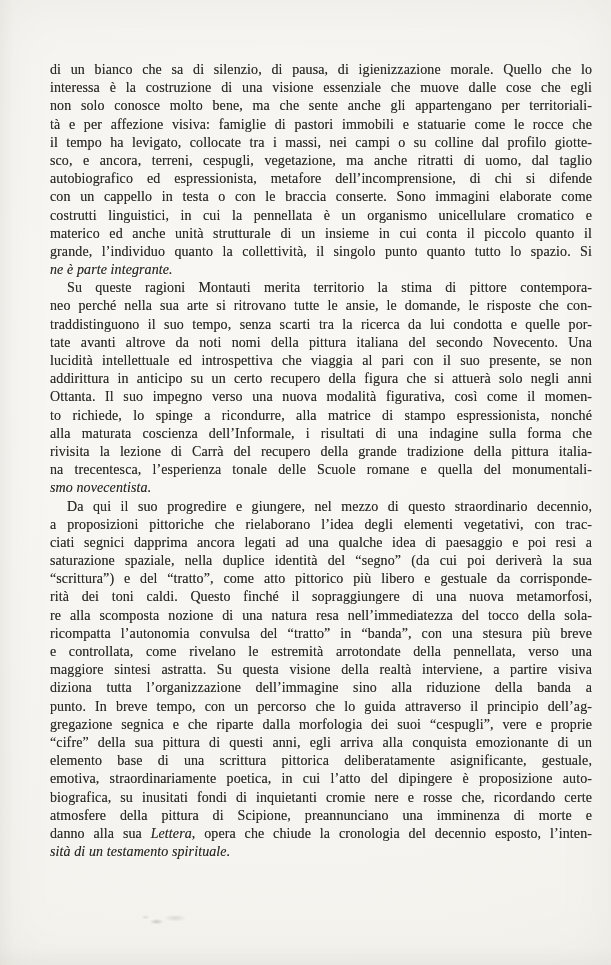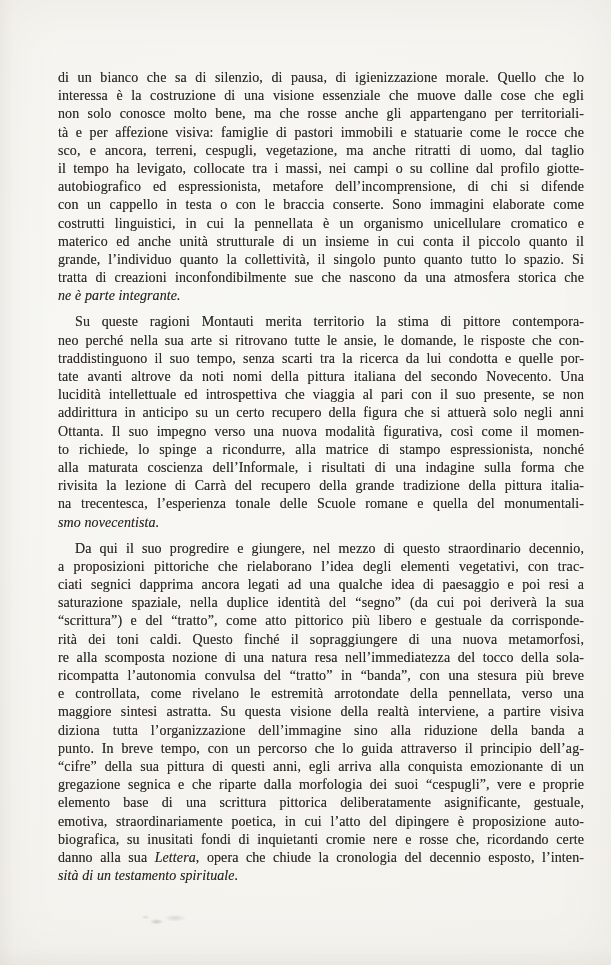--- a/index.html
+++ b/index.html
@@ -28,21 +28,21 @@
     position: absolute;
     left: 50px;
     top: 61px;
     width: 542px;
     font-size: 14px;
     line-height: 18.2px;
     color: #2e2b27;
     text-shadow: 0 0 0.5px rgba(46,43,39,0.55);
     letter-spacing: 0.1px;
   }
-  .para { margin: 8px; padding: 0; }
+  .para { margin: 0; padding: 0; }
   .ln {
     text-align: justify;
     text-align-last: justify;
     white-space: normal;
     height: 18.2px;
     overflow: visible;
   }
   .ln.last { text-align-last: left; font-style: italic; }
   .ln.ind  { text-indent: 17px; }
   .ln em   { font-style: italic; }
@@ -61,30 +61,29 @@
   }
 </style>
 </head>
 <body>
 
 <div class="page" style="background-color: rgb(245, 244, 239);">
   <div class="text-block" style="color: rgb(46, 43, 39);">
       <div class="para">
         <div class="ln">di un bianco che sa di silenzio, di pausa, di igienizzazione morale. Quello che lo</div>
         <div class="ln">interessa è la costruzione di una visione essenziale che muove dalle cose che egli</div>
-        <div class="ln">non solo conosce molto bene, ma che rosse anche gli appartengano per territoriali-</div>
+        <div class="ln">non solo conosce molto bene, ma che sente anche gli appartengano per territoriali-</div>
         <div class="ln">tà e per affezione visiva: famiglie di pastori immobili e statuarie come le rocce che</div>
+        <div class="ln">il tempo ha levigato, collocate tra i massi, nei campi o su colline dal profilo giotte-</div>
         <div class="ln">sco, e ancora, terreni, cespugli, vegetazione, ma anche ritratti di uomo, dal taglio</div>
-        <div class="ln">il tempo ha levigato, collocate tra i massi, nei campi o su colline dal profilo giotte-</div>
         <div class="ln">autobiografico ed espressionista, metafore dell’incomprensione, di chi si difende</div>
         <div class="ln">con un cappello in testa o con le braccia conserte. Sono immagini elaborate come</div>
         <div class="ln">costrutti linguistici, in cui la pennellata è un organismo unicellulare cromatico e</div>
         <div class="ln">materico ed anche unità strutturale di un insieme in cui conta il piccolo quanto il</div>
         <div class="ln">grande, l’individuo quanto la collettività, il singolo punto quanto tutto lo spazio. Si</div>
-        <div class="ln">tratta di creazioni inconfondibilmente sue che nascono da una atmosfera storica che</div>
         <div class="ln last">ne è parte integrante.</div>
       </div>
       <div class="para">
         <div class="ln ind">Su queste ragioni Montauti merita territorio la stima di pittore contempora-</div>
         <div class="ln">neo perché nella sua arte si ritrovano tutte le ansie, le domande, le risposte che con-</div>
         <div class="ln">traddistinguono il suo tempo, senza scarti tra la ricerca da lui condotta e quelle por-</div>
         <div class="ln">tate avanti altrove da noti nomi della pittura italiana del secondo Novecento. Una</div>
         <div class="ln">lucidità intellettuale ed introspettiva che viaggia al pari con il suo presente, se non</div>
         <div class="ln">addirittura in anticipo su un certo recupero della figura che si attuerà solo negli anni</div>
         <div class="ln">Ottanta. Il suo impegno verso una nuova modalità figurativa, così come il momen-</div>
@@ -100,23 +99,24 @@
         <div class="ln">ciati segnici dapprima ancora legati ad una qualche idea di paesaggio e poi resi a</div>
         <div class="ln">saturazione spaziale, nella duplice identità del “segno” (da cui poi deriverà la sua</div>
         <div class="ln">“scrittura”) e del “tratto”, come atto pittorico più libero e gestuale da corrisponde-</div>
         <div class="ln">rità dei toni caldi. Questo finché il sopraggiungere di una nuova metamorfosi,</div>
         <div class="ln">re alla scomposta nozione di una natura resa nell’immediatezza del tocco della sola-</div>
         <div class="ln">ricompatta l’autonomia convulsa del “tratto” in “banda”, con una stesura più breve</div>
         <div class="ln">e controllata, come rivelano le estremità arrotondate della pennellata, verso una</div>
         <div class="ln">maggiore sintesi astratta. Su questa visione della realtà interviene, a partire visiva</div>
         <div class="ln">diziona tutta l’organizzazione dell’immagine sino alla riduzione della banda a</div>
         <div class="ln">punto. In breve tempo, con un percorso che lo guida attraverso il principio dell’ag-</div>
+        <div class="ln">gregazione segnica e che riparte dalla morfologia dei suoi “cespugli”, vere e proprie</div>
         <div class="ln">“cifre” della sua pittura di questi anni, egli arriva alla conquista emozionante di un</div>
-        <div class="ln">gregazione segnica e che riparte dalla morfologia dei suoi “cespugli”, vere e proprie</div>
         <div class="ln">elemento base di una scrittura pittorica deliberatamente asignificante, gestuale,</div>
         <div class="ln">emotiva, straordinariamente poetica, in cui l’atto del dipingere è proposizione auto-</div>
         <div class="ln">biografica, su inusitati fondi di inquietanti cromie nere e rosse che, ricordando certe</div>
+        <div class="ln">atmosfere della pittura di Scipione, preannunciano una imminenza di morte e</div>
         <div class="ln">danno alla sua <em>Lettera</em>, opera che chiude la cronologia del decennio esposto, l’inten-</div>
         <div class="ln last">sità di un testamento spirituale.</div>
       </div>
     </div>
   <div class="smudge"></div>
 </div>
 
 </body></html>

